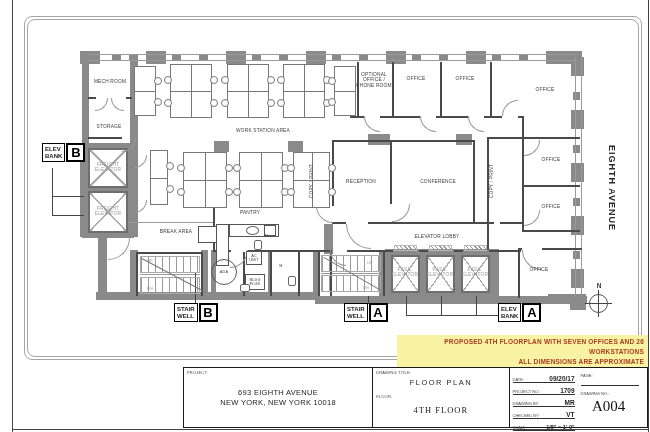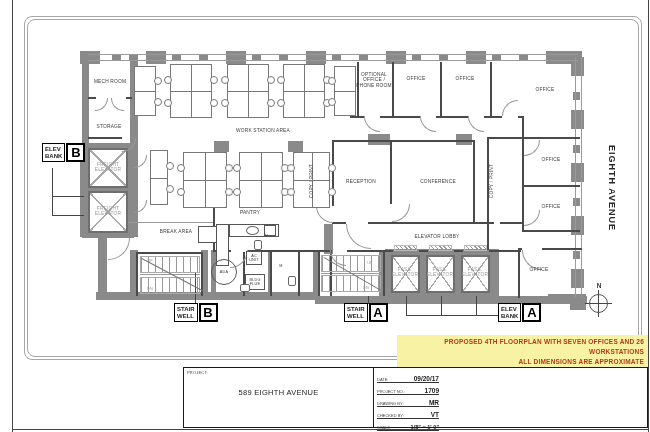--- a/index.html
+++ b/index.html
@@ -358,22 +358,29 @@
   <div class="note" style="background: rgb(248, 243, 164); color: rgb(174, 59, 30);">
     <div>PROPOSED 4TH FLOORPLAN WITH SEVEN OFFICES AND 26 WORKSTATIONS</div>
     <div>ALL DIMENSIONS ARE APPROXIMATE</div>
     <div>FURNITURE SHOWN IS FOR ILLUSTRATIVE PURPOSES ONLY</div>
   </div>
 
   <div class="tb">
     <div class="tb-col c1">
       <div class="tb-lab">PROJECT:</div>
       <div class="tb-proj">
-        <div>589 EIGHTH AVENUE</div>
+        <div>693 EIGHTH AVENUE</div>
+        <div>NEW YORK, NEW YORK 10018</div>
       </div>
+    </div>
+    <div class="tb-col c2">
+      <div class="tb-lab">DRAWING TITLE:</div>
+      <div class="tb-title">FLOOR PLAN</div>
+      <div class="tb-lab" style="top:26px;">FLOOR:</div>
+      <div class="tb-floor">4TH FLOOR</div>
     </div>
     <div class="tb-col c3">
       <div class="tb-rows">
         <div class="tb-row">
           <span class="tb-lab2">DATE:</span>
           <span class="tb-val">09/20/17</span>
         </div>
         <div class="tb-row">
           <span class="tb-lab2">PROJECT NO.:</span>
           <span class="tb-val">1709</span>
@@ -384,15 +391,21 @@
         </div>
         <div class="tb-row">
           <span class="tb-lab2">CHECKED BY:</span>
           <span class="tb-val">VT</span>
         </div>
         <div class="tb-row">
           <span class="tb-lab2">SCALE:</span>
           <span class="tb-val">1/8" = 1'-0"</span>
         </div>
       </div>
+      <div class="tb-right">
+        <div class="tb-lab2">PAGE:</div>
+        <div class="tb-pageline"></div>
+        <div class="tb-lab2">DRAWING NO.:</div>
+        <div class="tb-dno">A004</div>
+      </div>
     </div>
   </div>
 </div>
 
 </body></html>

